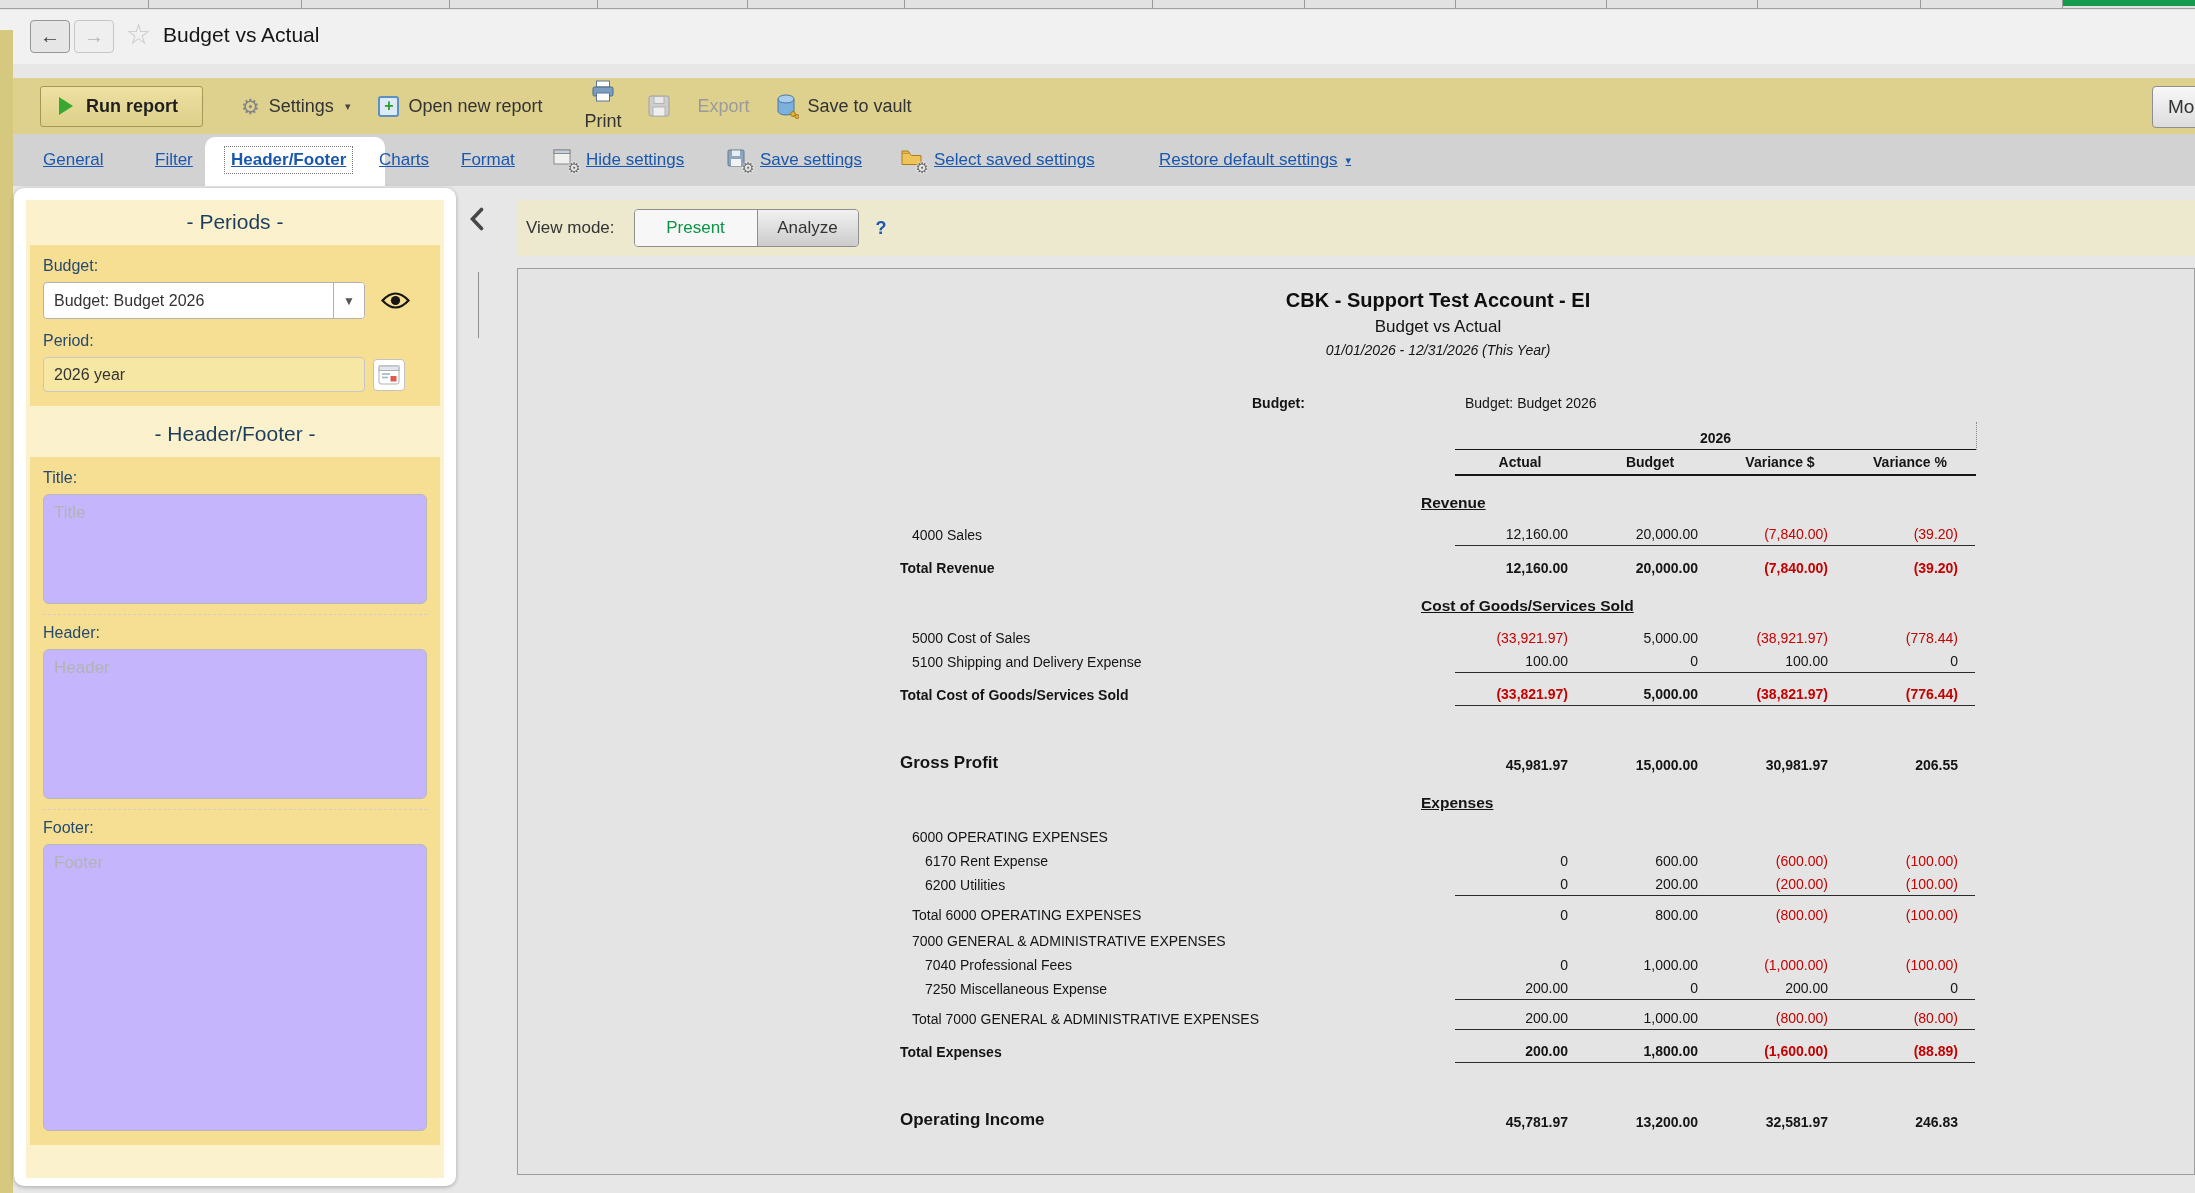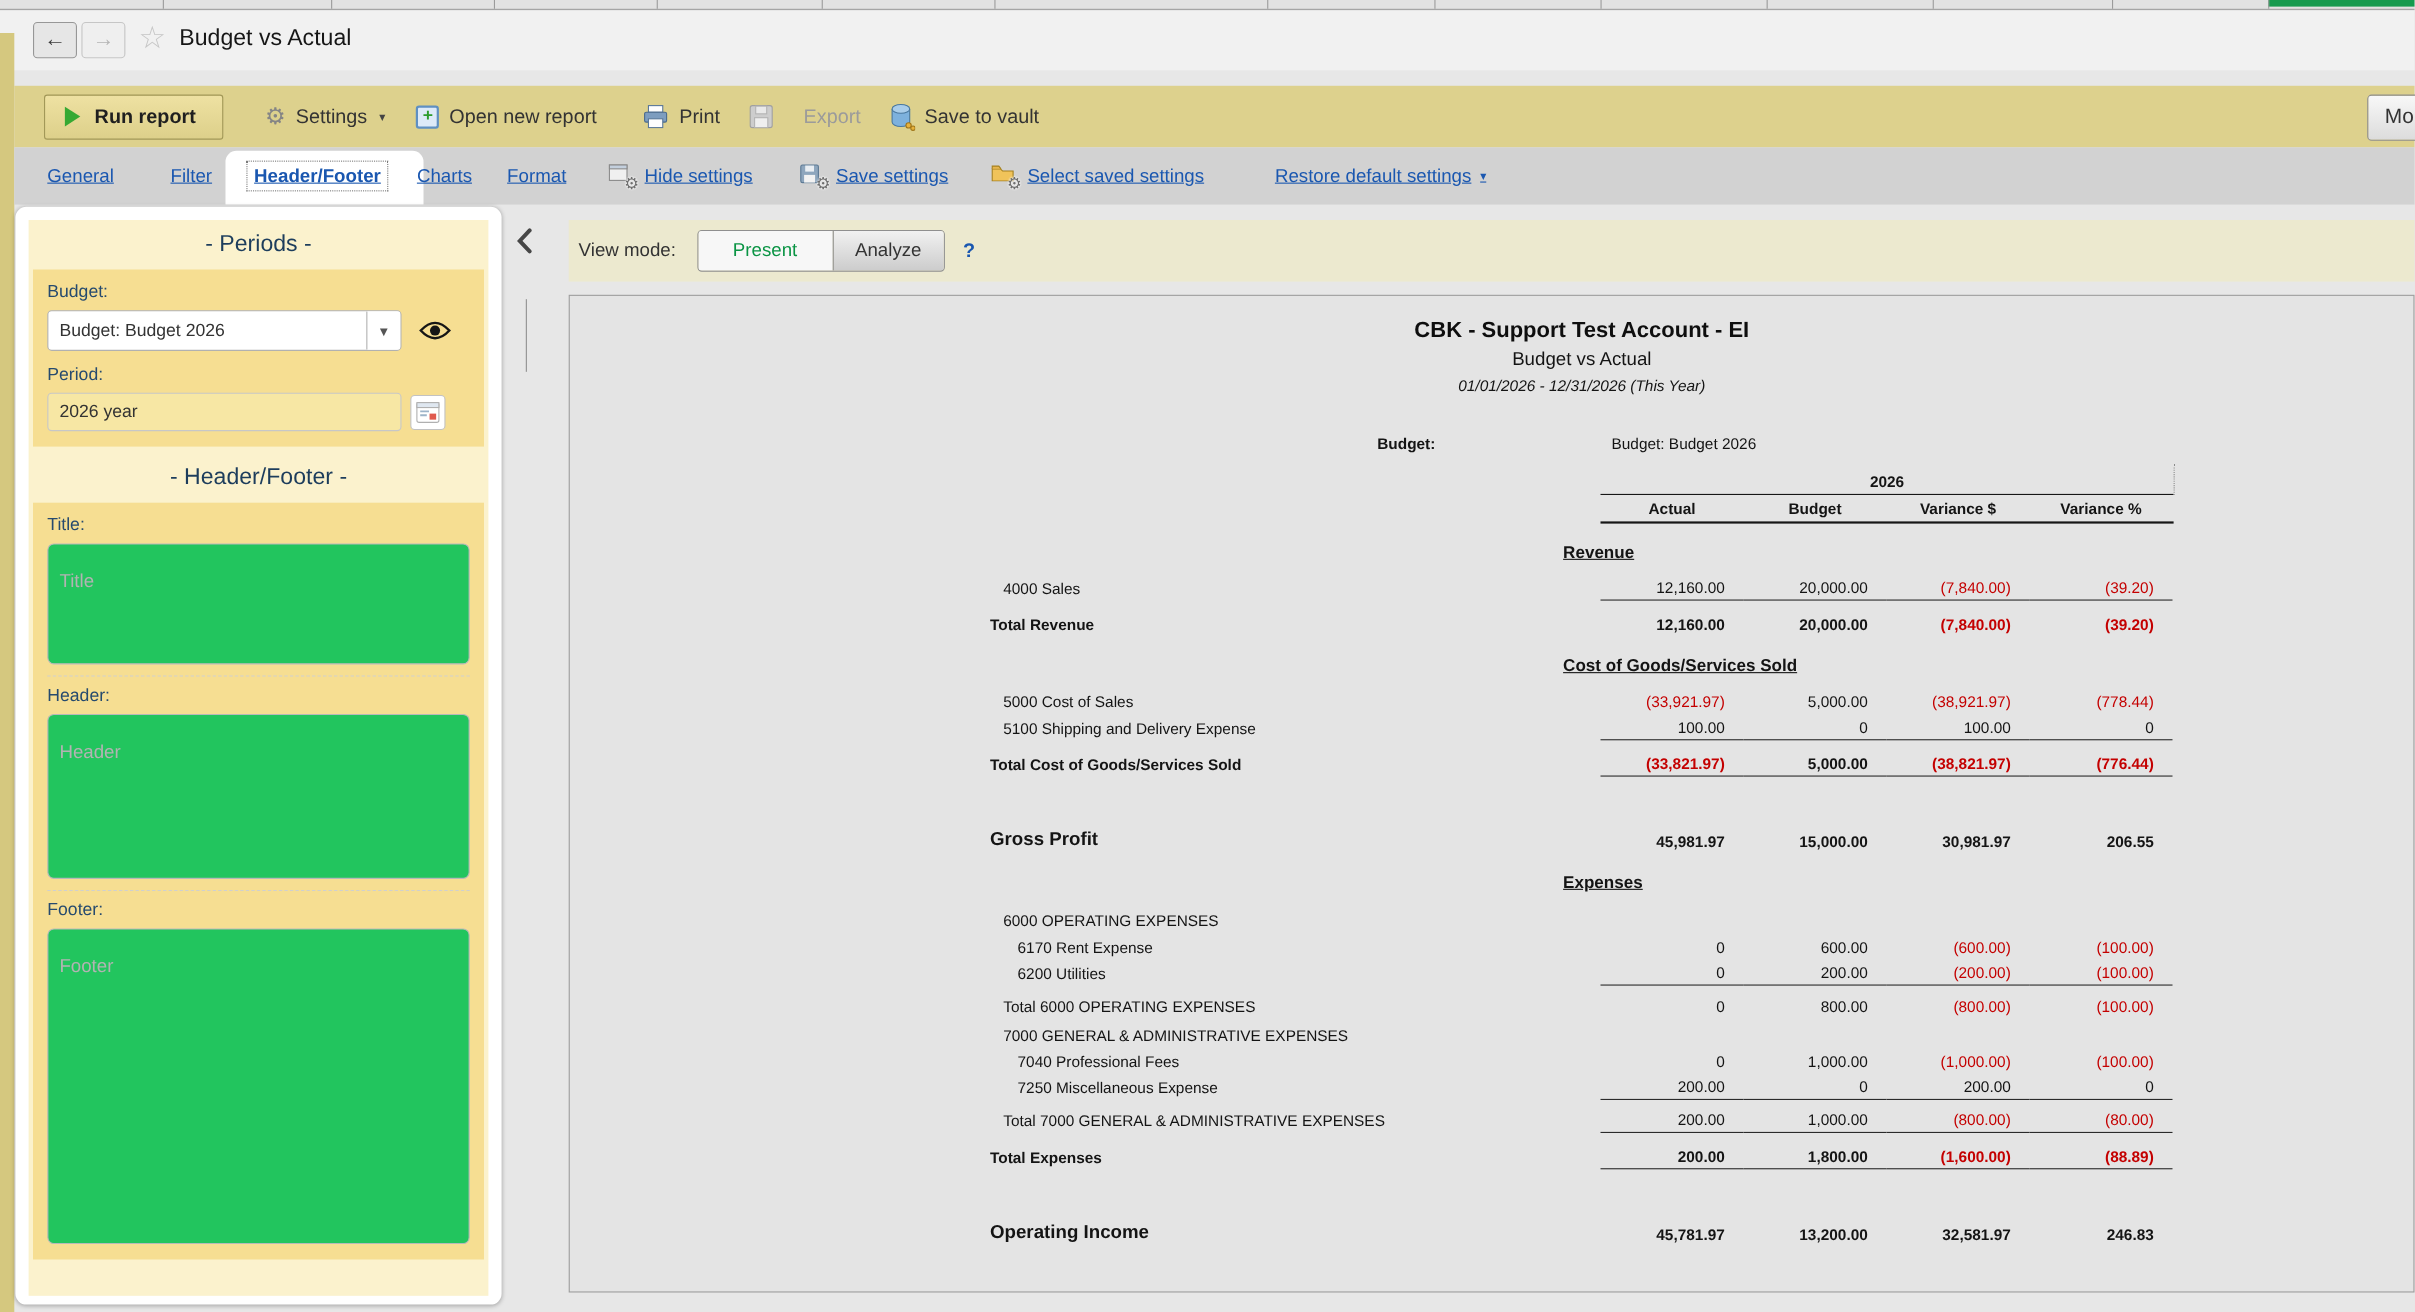--- a/index.html
+++ b/index.html
@@ -63,22 +63,22 @@
     display:flex; align-items:center; overflow:hidden; }
   #budget-combo .combo-text { padding-left:10px; font-size:16px; color:#333; flex:1; }
   #budget-combo .combo-btn { width:31px; height:100%; border-left:1px solid #b1b1b1; display:flex;
     align-items:center; justify-content:center; color:#555; font-size:12px; background:#fff; cursor:pointer; }
   #eye-btn { margin-left:15px; cursor:pointer; display:flex; }
   #period-input { width:322px; height:35px; background:#f7e7a4; border:1px solid #c7c7c7; border-radius:4px;
     padding:0 10px; font-size:16px; color:#333; font-family:inherit; }
   #cal-btn { margin-left:8px; width:32px; height:32px; background:#fff; border:1px solid #c2c2c2; border-radius:4px;
     display:flex; align-items:center; justify-content:center; cursor:pointer; }
   .sb-sep { border:none; border-top:1px dashed #cfcfcf; margin:10px 0 9px; }
-  .sb-ta { width:100%; border:1px solid #b9b9b9; border-radius:6px; background:#22c55e; resize:none;
-    padding:24px 10px; font-size:17px; color:#333; font-family:inherit; display:block; }
+  .sb-ta { width:100%; border:1px solid #b9b9b9; border-radius:6px; background:#c4b5fd; resize:none;
+    padding:8px 10px; font-size:17px; color:#333; font-family:inherit; display:block; }
   .sb-ta::placeholder { color:#b3b3b3; }
 
   
   #collapse-chevron { left:469px; top:207px; cursor:pointer; }
   #panel-divider { left:478px; top:272px; width:1px; height:66px; background:#8f8f8f; }
   #viewbar { left:517px; top:200px; width:1678px; height:56px; background:#ece9cf; display:flex; align-items:center; }
   #viewbar .vm-label { margin-left:9px; font-size:17px; color:#333; }
   #vm-toggle { margin-left:19px; display:flex; height:38px; border:1px solid #8f8f8f; border-radius:4px; overflow:hidden; }
   #vm-present { width:122px; background:#f7f7f7; color:#0a9444; font-size:17px; display:flex; align-items:center; justify-content:center; cursor:pointer; }
   #vm-analyze { width:101px; background:linear-gradient(#f1f1f1,#cccccc); color:#333; font-size:17px;
@@ -159,21 +159,21 @@
   </div>
   <div class="tb-item" style="margin-left:38px;">
     <span class="gear-glyph">⚙</span>
     <span>Settings</span>
     <span class="caret">▾</span>
   </div>
   <div class="tb-item" style="margin-left:28px;">
     <span class="newrep-ic">+</span>
     <span>Open new report</span>
   </div>
-  <div class="tb-item" style="margin-left:42px;">
+  <div class="tb-item" style="margin-left:42px;flex-direction:column;">
     <svg width="24" height="22" viewBox="0 0 24 22">
         <rect x="5.5" y="1" width="13" height="6" fill="#fdfdfd" stroke="#5a7899"></rect>
         <rect x="2" y="7" width="20" height="9" rx="1.5" fill="#7d9dbf" stroke="#4a6a8c"></rect>
         <rect x="5.5" y="13" width="13" height="8" fill="#fdfdfd" stroke="#5a7899"></rect>
       </svg>
     <span>Print</span>
   </div>
   <div class="tb-item disabled" style="margin-left:26px;">
     <svg width="22" height="22" viewBox="0 0 22 22">
         <rect x="1" y="1" width="20" height="20" rx="2" fill="#cdcdcd" stroke="#a0a0a0"></rect>

